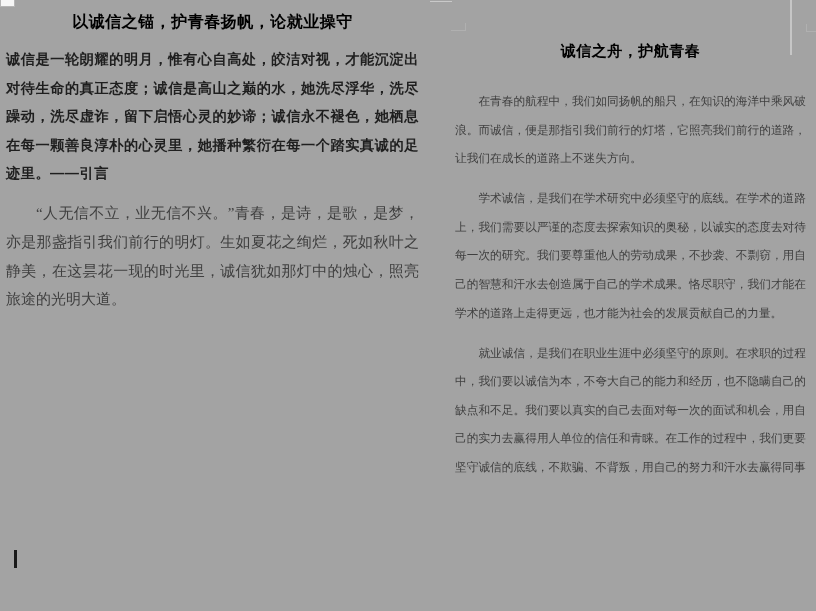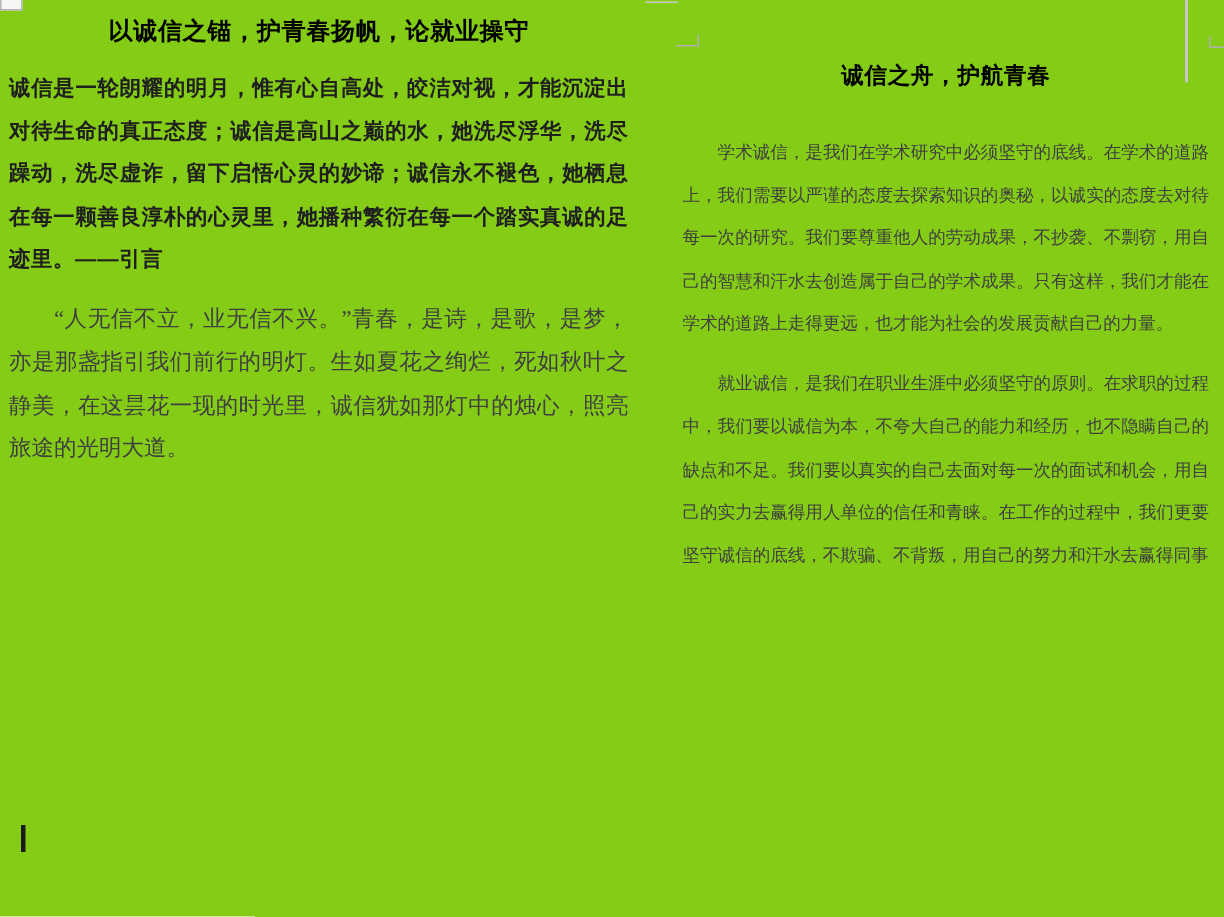--- a/index.html
+++ b/index.html
@@ -5,21 +5,21 @@
   html, body {
     margin: 0;
     padding: 0;
     background: #ffffff;
     font-family: "Liberation Sans", sans-serif;
   }
   .canvas {
     position: relative;
     width: 816px;
     height: 611px;
-    background: #84cc16;
+    background: #a3a3a3;
     overflow: hidden;
   }
   .page-col {
     position: absolute;
     top: 0;
   }
   .left-col {
     left: 6px;
     width: 413px;
   }
@@ -124,21 +124,22 @@
     <h1 class="doc-title">以诚信之锚，护青春扬帆，论就业操守</h1>
     <div class="page-body">
         <p class="para hei">诚信是一轮朗耀的明月，惟有心自高处，皎洁对视，才能沉淀出对待生命的真正态度；诚信是高山之巅的水，她洗尽浮华，洗尽躁动，洗尽虚诈，留下启悟心灵的妙谛；诚信永不褪色，她栖息在每一颗善良淳朴的心灵里，她播种繁衍在每一个踏实真诚的足迹里。——引言</p>
         <p class="para kai indent">“人无信不立，业无信不兴。”青春，是诗，是歌，是梦，亦是那盏指引我们前行的明灯。生如夏花之绚烂，死如秋叶之静美，在这昙花一现的时光里，诚信犹如那灯中的烛心，照亮旅途的光明大道。</p>
       </div>
   </div>
 
   <div class="page-col right-col">
     <h1 class="doc-title">诚信之舟，护航青春</h1>
     <div class="page-body">
-        <p class="para kai indent">学术诚信，是我们在学术研究中必须坚守的底线。在学术的道路上，我们需要以严谨的态度去探索知识的奥秘，以诚实的态度去对待每一次的研究。我们要尊重他人的劳动成果，不抄袭、不剽窃，用自己的智慧和汗水去创造属于自己的学术成果。只有这样，我们才能在学术的道路上走得更远，也才能为社会的发展贡献自己的力量。</p>
+        <p class="para kai indent">在青春的航程中，我们如同扬帆的船只，在知识的海洋中乘风破浪。而诚信，便是那指引我们前行的灯塔，它照亮我们前行的道路，让我们在成长的道路上不迷失方向。</p>
+        <p class="para kai indent">学术诚信，是我们在学术研究中必须坚守的底线。在学术的道路上，我们需要以严谨的态度去探索知识的奥秘，以诚实的态度去对待每一次的研究。我们要尊重他人的劳动成果，不抄袭、不剽窃，用自己的智慧和汗水去创造属于自己的学术成果。恪尽职守，我们才能在学术的道路上走得更远，也才能为社会的发展贡献自己的力量。</p>
         <p class="para kai indent">就业诚信，是我们在职业生涯中必须坚守的原则。在求职的过程中，我们要以诚信为本，不夸大自己的能力和经历，也不隐瞒自己的缺点和不足。我们要以真实的自己去面对每一次的面试和机会，用自己的实力去赢得用人单位的信任和青睐。在工作的过程中，我们更要坚守诚信的底线，不欺骗、不背叛，用自己的努力和汗水去赢得同事</p>
       </div>
   </div>
 
   <div class="text-cursor"></div>
 
   <div class="ui-fragment-topleft"></div>
   <div class="mark-top-center"></div>
   <div class="crop-mark-left"></div>
   <div class="crop-mark-right"></div>

